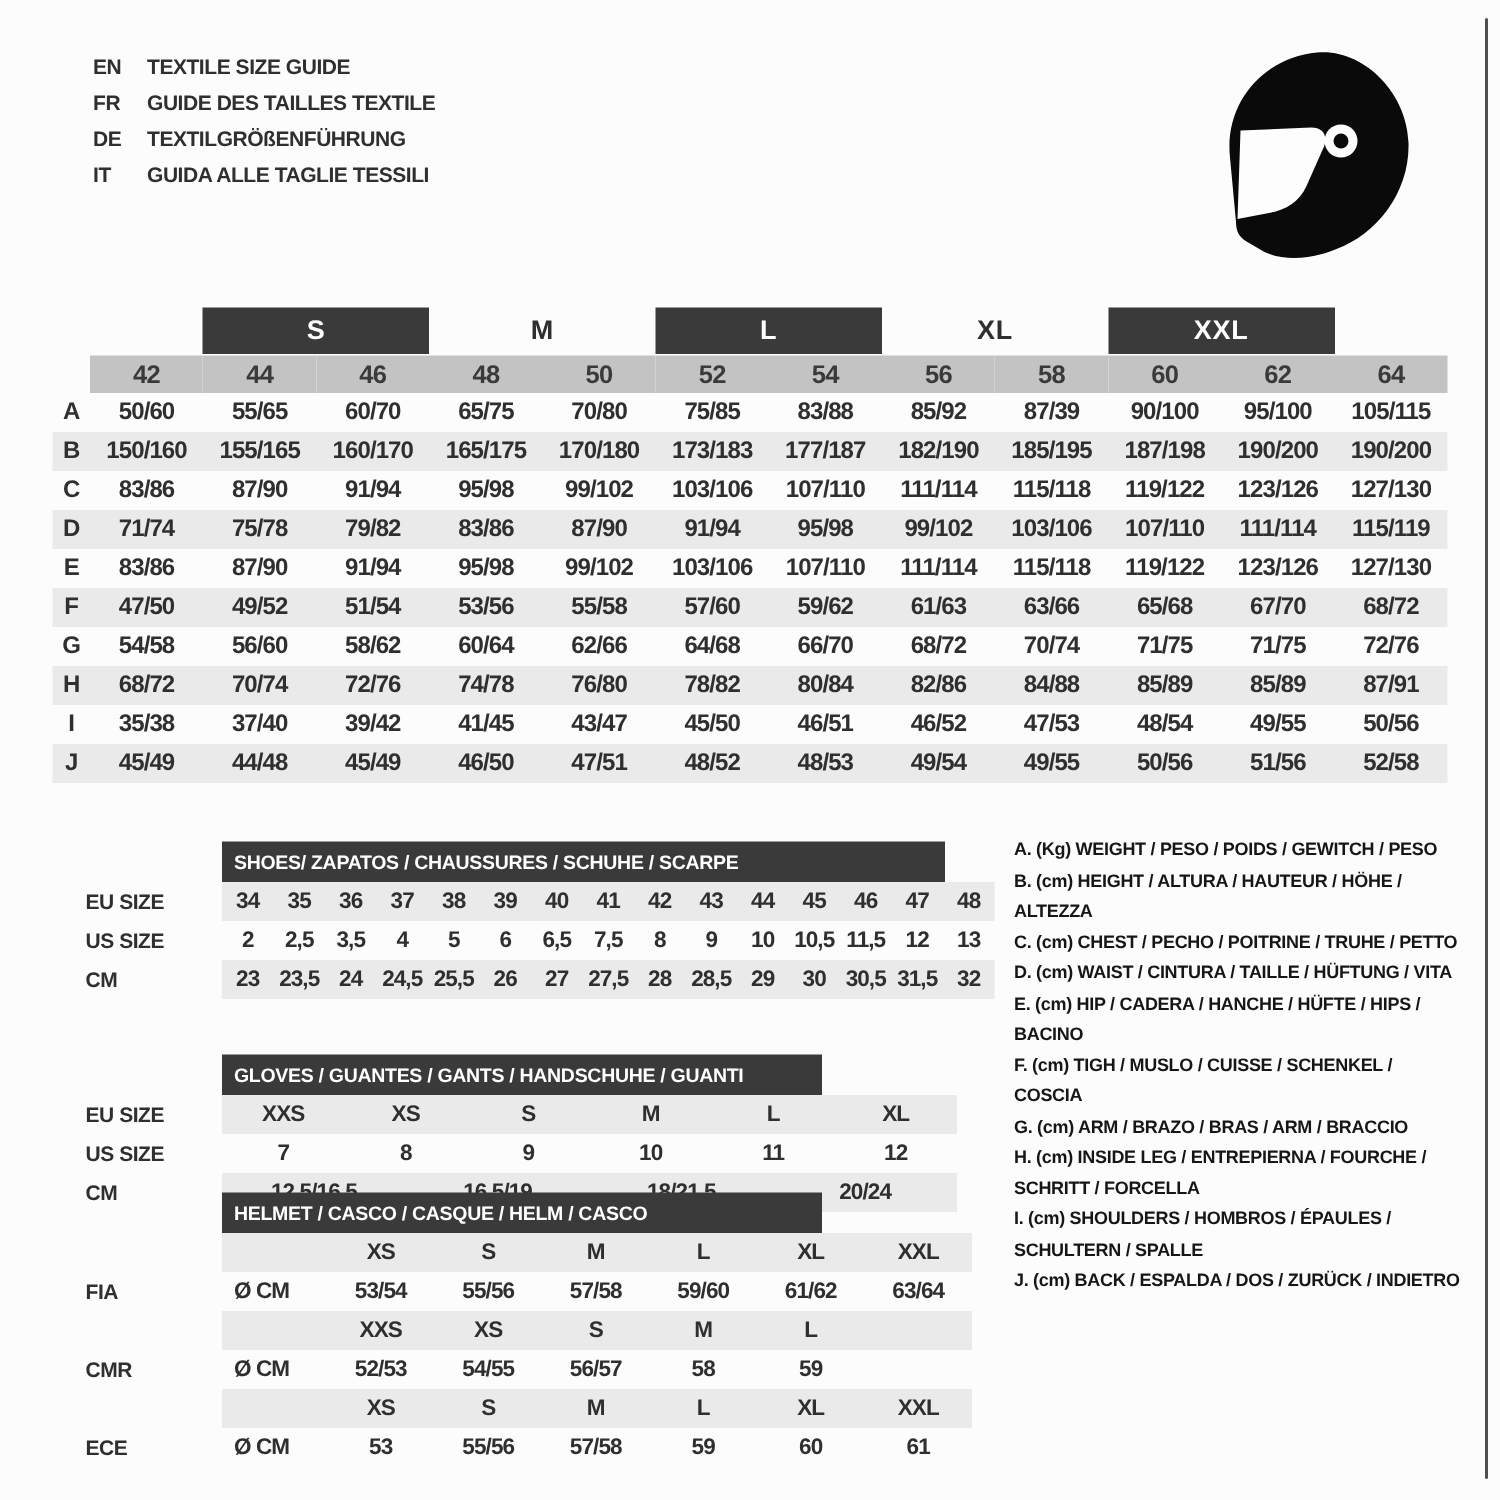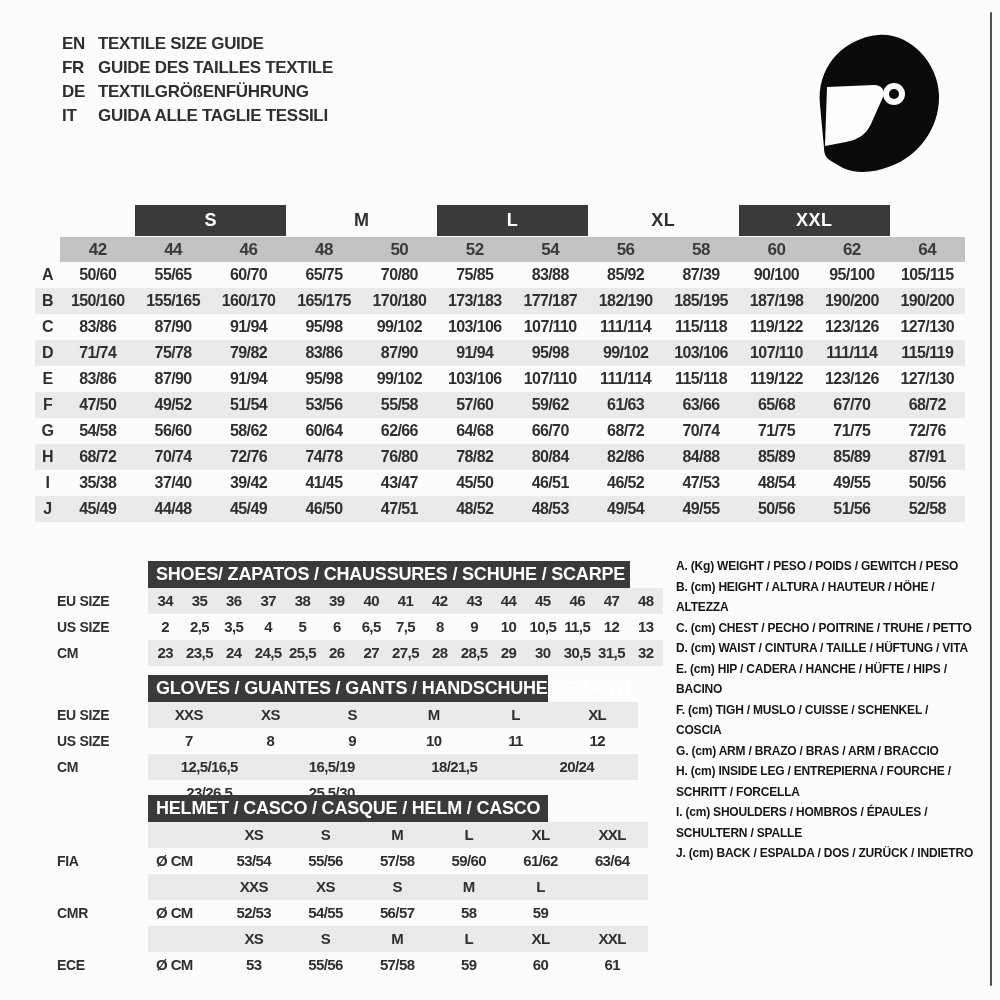--- a/index.html
+++ b/index.html
@@ -3,49 +3,49 @@
 <meta charset="utf-8">
 <style>
   html,body{margin:0;padding:0}
   body{
     width:1000px;height:1000px;position:relative;overflow:hidden;
     background:#fcfcfc;color:#2f2f2f;
     font-family:"Liberation Sans",sans-serif;font-weight:bold;
   }
   
   .lang-block{position:absolute;left:62px;top:32px}
-  .lang-row{display:flex;height:24px;line-height:24px;font-size:17px;letter-spacing:-0.3px}
+  .lang-row{display:flex;height:24px;line-height:24px;font-size:14px;letter-spacing:-0.3px}
   .lang-code{width:36px}
   
   .helmet-icon{position:absolute;left:812px;top:25px;width:135px;height:148px}
   
   .main-table{position:absolute;left:35px;top:205px;width:930px}
   .bands,.cols,.trow{display:grid;grid-template-columns:25px repeat(12,1fr)}
   .bands{height:31px}
   .band{text-align:center;line-height:31px;font-size:18px;letter-spacing:0.5px}
   .band.dark{background:#3a3a3a;color:#ffffff}
   .cols{height:25px;margin-top:1px}
   .colspacer{background:transparent}
   .colhead{background:#c3c3c3;text-align:center;line-height:25px;font-size:17px;color:#3a3a3a;letter-spacing:-0.5px}
   .trow{height:26px;line-height:26px;font-size:16px;text-align:center;letter-spacing:-0.6px}
   .trow.stripe{background:#eaeaea}
   .rlabel{font-size:16px}
   
   .sub{position:absolute;left:35px}
   .sub-title{margin-left:113px;height:27px;background:#3a3a3a;color:#ffffff;
-             font-size:18px;line-height:27px;padding-left:8px;box-sizing:border-box;
+             font-size:13px;line-height:27px;padding-left:8px;box-sizing:border-box;
              letter-spacing:-0.2px;white-space:nowrap}
   .srow{display:flex;height:26px;line-height:26px}
   .slabel{width:113px;padding-left:22px;box-sizing:border-box;font-size:14px;letter-spacing:-0.3px}
   .sgrid{display:grid;text-align:center;font-size:15px;letter-spacing:-0.6px}
   .sgrid.shaded{background:#eaeaea}
   #shoes{top:561px;width:660px}
   #shoes .sub-title{width:482px}
   #shoes .sgrid{width:515px}
-  #gloves{top:675px;width:660px}
+  #gloves{top:703px;width:660px}
   #gloves .sub-title{width:400px}
   #gloves .sgrid{width:490px}
   #helmet{top:795px;width:660px}
   #helmet .sub-title{width:400px}
   #helmet .sgrid{width:500px;grid-template-columns:70px repeat(6,1fr)}
   .unitcell{text-align:left;padding-left:8px}
   
   .legend{position:absolute;left:676px;top:556px;width:298px;
           font-size:12px;line-height:20.5px;color:#161616;letter-spacing:-0.2px}
   

